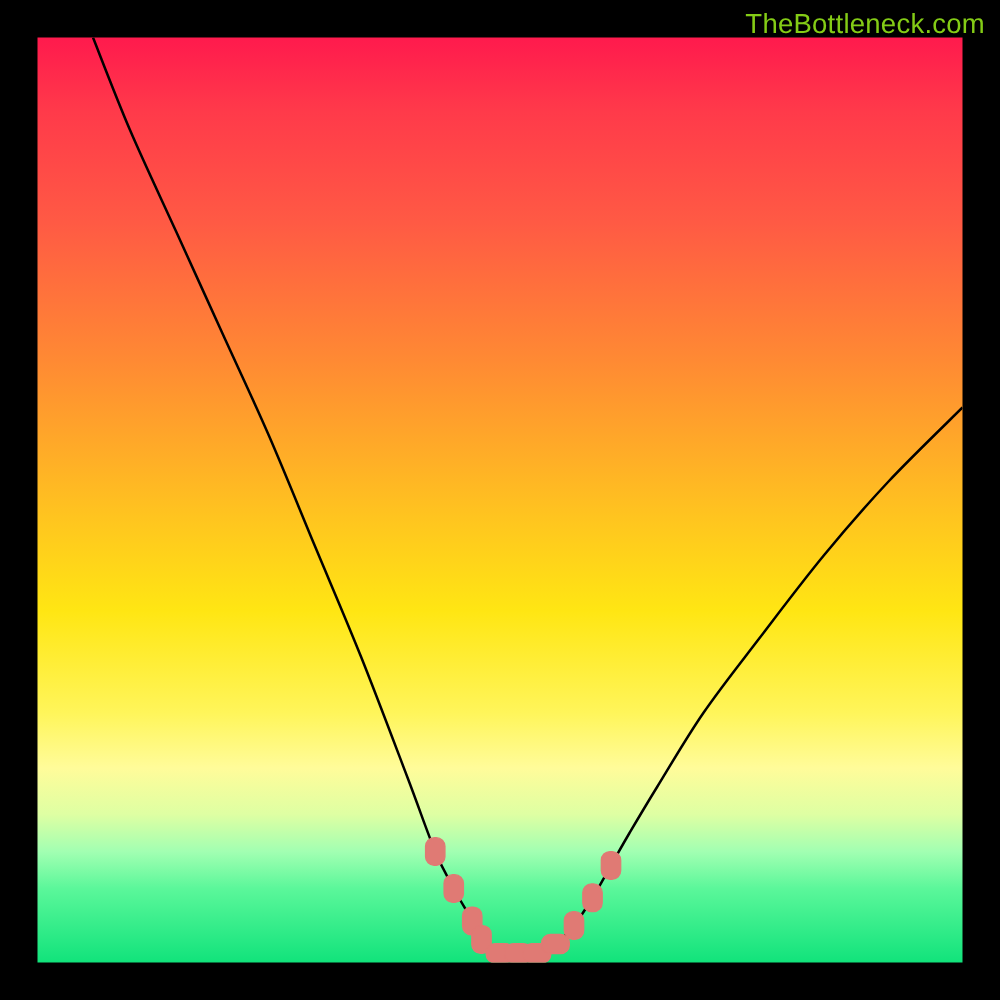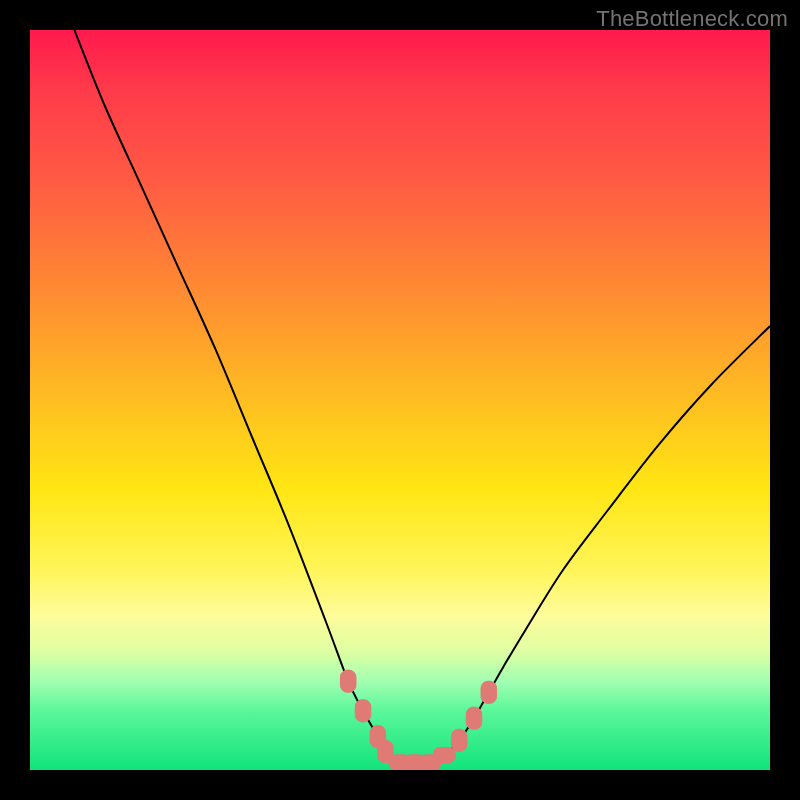--- a/index.html
+++ b/index.html
@@ -36,21 +36,21 @@
       #deffa3 84%,
       #a2ffb2 88%,
       #5bf79a 92%,
       #11e37b 100%
     );
   }
   .watermark {
     position: absolute;
     top: 6px;
     right: 12px;
-    color: #737373;
+    color: #84cc16;
     font-size: 22px;
     letter-spacing: 0.2px;
     user-select: none;
   }
   svg.curve {
     position: absolute;
     left: 0;
     top: 0;
     width: 740px;
     height: 740px;

